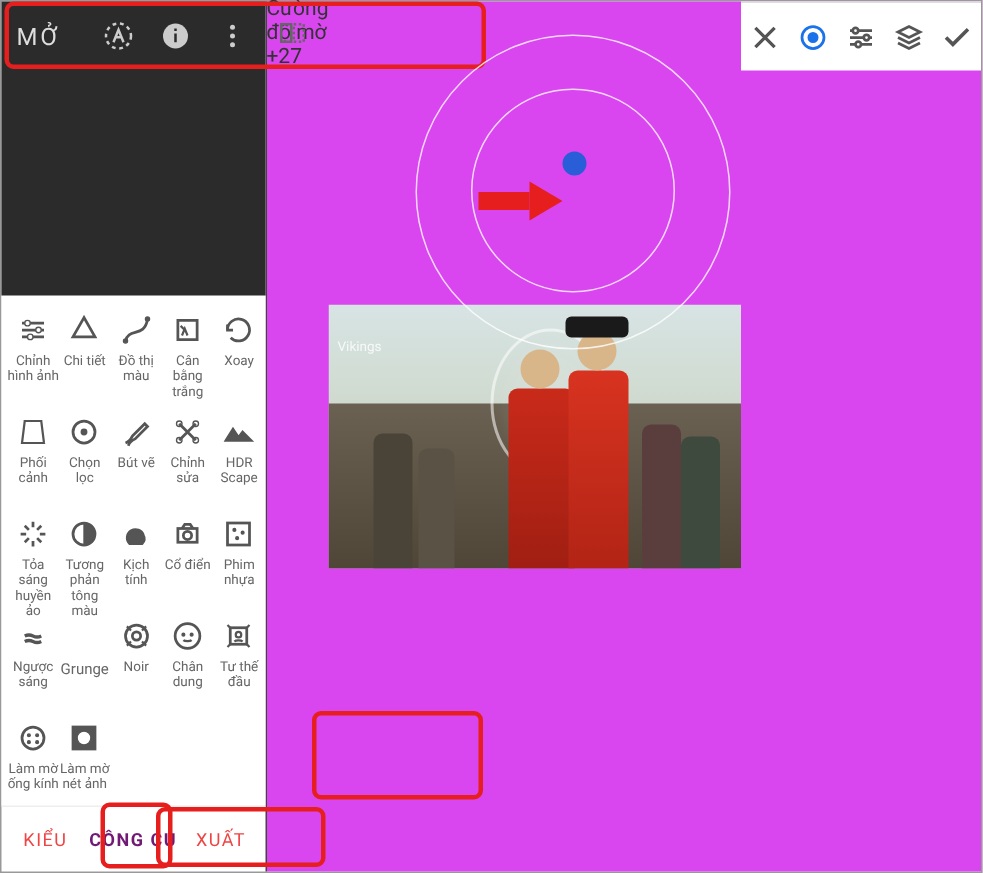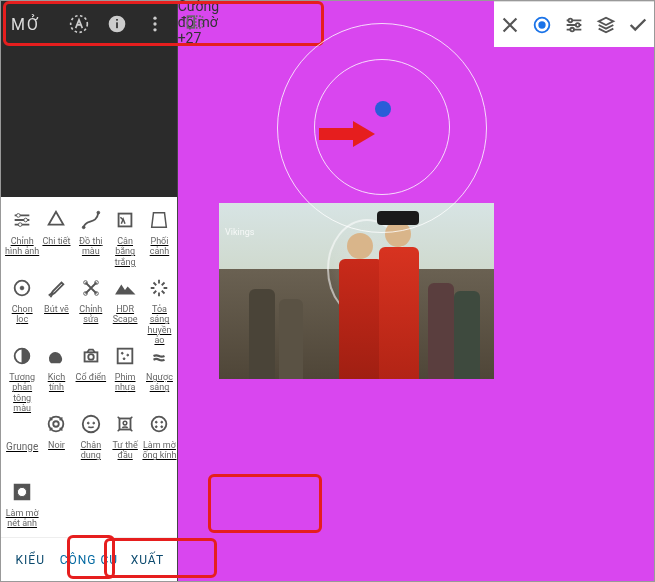--- a/index.html
+++ b/index.html
@@ -10,29 +10,29 @@
 
 
 .photo-area{height:196px;background:#2b2b2b;position:relative;}
 .topbar{display:flex;align-items:center;height:46px;padding:0 10px;color:#ddd;}
 .title{font-size:16px;letter-spacing:2px;color:#ddd;}
 .spacer{flex:1;}
 .topicon{width:24px;height:24px;margin-left:14px;display:flex;align-items:center;justify-content:center;color:#ccc;}
 
 
 .tool-sheet{flex:1;background:#fff;overflow:hidden;}
-.tool-grid{display:grid;grid-template-columns:repeat(5,1fr);grid-auto-rows:68px;padding:6px 0 0 4px;text-decoration:underline;}
+.tool-grid{display:grid;grid-template-columns:repeat(5,1fr);grid-auto-rows:68px;padding:6px 0 0 4px;}
 .tool{display:flex;flex-direction:column;align-items:center;justify-content:flex-start;cursor:pointer;padding-top:6px;}
 .tool-icon{width:22px;height:22px;display:flex;align-items:center;justify-content:center;color:#555;}
 .tool-label{font-size:9px;color:#666;margin-top:5px;text-align:center;line-height:1.15;max-width:60px;}
 
 
 .tabs{height:44px;display:flex;border-top:1px solid #eee;}
-.tab{flex:1;display:flex;align-items:center;justify-content:center;font-size:12px;letter-spacing:1px;color:#0c4a6e;cursor:pointer;}
-.tab.active{color:#0369a1;font-weight:400;}
+.tab{flex:1;display:flex;align-items:center;justify-content:center;font-size:12px;letter-spacing:1px;color:#ef4444;cursor:pointer;}
+.tab.active{color:#701a75;font-weight:700;}
 
 
 .annot{position:absolute;border:3px solid #e61e1e;border-radius:6px;pointer-events:none;}
 
 
 .progress{height:3px;background:#ccc;position:relative;}
 .progress-fill{height:100%;background:#2a5dd8;width:22%;}
 .slider-readout{height:42px;display:flex;align-items:center;justify-content:center;position:relative;font-size:14px;color:#333;}
 .compare-ic{position:absolute;right:14px;top:50%;transform:translateY(-50%);color:#666;}
 
@@ -139,20 +139,29 @@
               <svg width="22" height="22" viewBox="0 0 24 24" fill="none" stroke="currentColor">
                 <rect x="5" y="5" width="14" height="14" stroke-width="2"></rect>
                 <path d="M7 9l3 3M8 16l2-5 2 5" stroke-width="1.6"></path>
               </svg>
             </span>
             <span class="tool-label">Cân bằng<br>trắng</span>
           </div>
           <div class="tool">
             <span class="tool-icon">
               <svg width="22" height="22" viewBox="0 0 24 24" fill="none" stroke="currentColor">
+                <path d="M4 12a8 8 0 1 1 2.3 5.6" stroke-width="2"></path>
+                <path d="M4 8v4h4" stroke-width="2"></path>
+              </svg>
+            </span>
+            <span class="tool-label">Xoay</span>
+          </div>
+          <div class="tool">
+            <span class="tool-icon">
+              <svg width="22" height="22" viewBox="0 0 24 24" fill="none" stroke="currentColor">
                 <path d="M6 4h12l2 16H4z M6 4l-2 16M18 4l2 16" stroke-width="1.6"></path>
               </svg>
             </span>
             <span class="tool-label">Phối cảnh</span>
           </div>
           <div class="tool">
             <span class="tool-icon">
               <svg width="22" height="22" viewBox="0 0 24 24" fill="none" stroke="currentColor">
                 <circle cx="12" cy="12" r="8" stroke-width="2"></circle>
                 <circle cx="12" cy="12" r="2" fill="currentColor"></circle>

